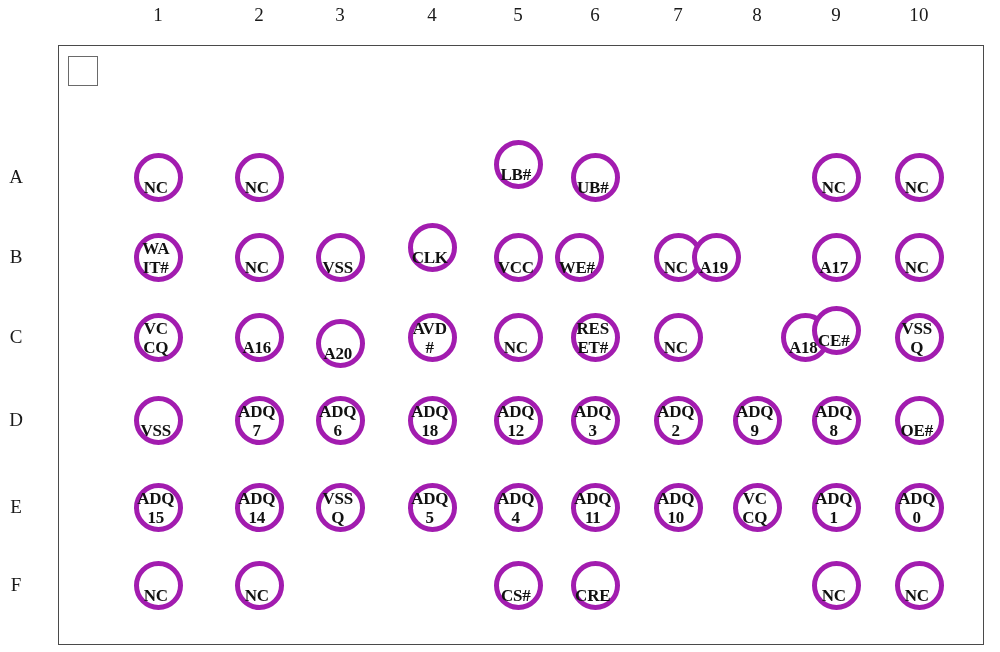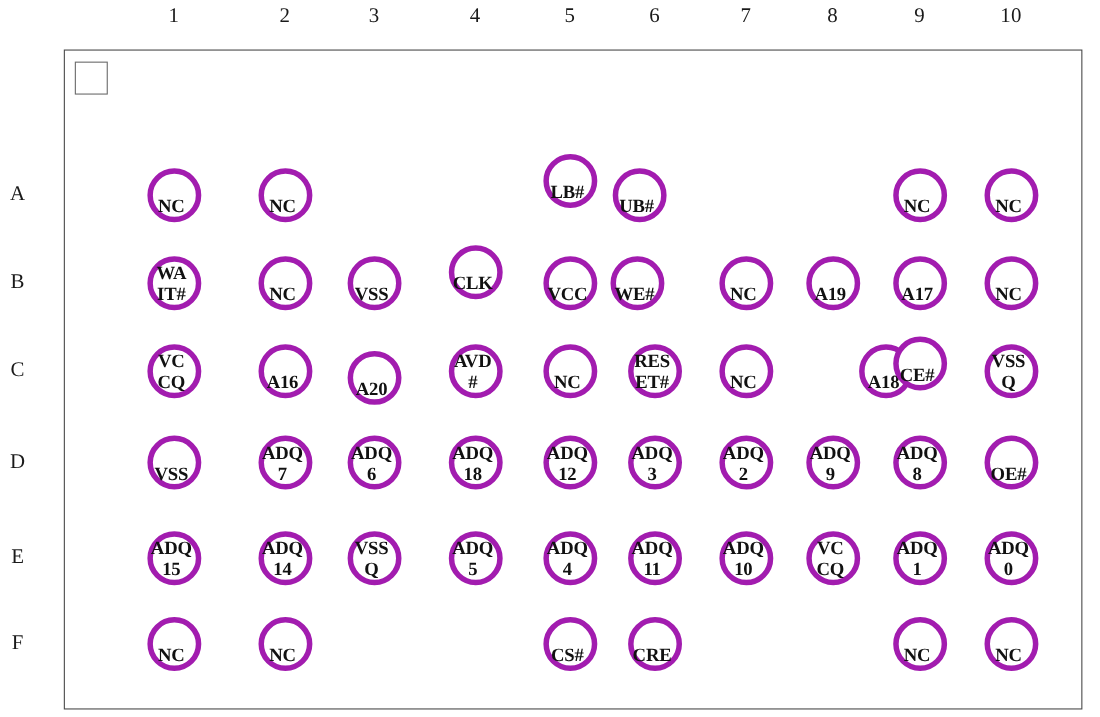--- a/index.html
+++ b/index.html
@@ -134,21 +134,21 @@
   <div id="ball-layer">
       <div class="ball" style="left: 158px; top: 177px;">
         <span class="ball-text">NC</span>
       </div>
       <div class="ball" style="left: 259px; top: 177px;">
         <span class="ball-text">NC</span>
       </div>
       <div class="ball" style="left: 518px; top: 164px;">
         <span class="ball-text">LB#</span>
       </div>
-      <div class="ball" style="left: 581px; top: 177px;">
+      <div class="ball" style="left: 595px; top: 177px;">
         <span class="ball-text">UB#</span>
       </div>
       <div class="ball" style="left: 836px; top: 177px;">
         <span class="ball-text">NC</span>
       </div>
       <div class="ball" style="left: 919px; top: 177px;">
         <span class="ball-text">NC</span>
       </div>
       <div class="ball two-line" style="left: 158px; top: 257px;">
         <span class="ball-text">WA
@@ -165,21 +165,21 @@
       </div>
       <div class="ball" style="left: 518px; top: 257px;">
         <span class="ball-text">VCC</span>
       </div>
       <div class="ball" style="left: 579px; top: 257px;">
         <span class="ball-text">WE#</span>
       </div>
       <div class="ball" style="left: 678px; top: 257px;">
         <span class="ball-text">NC</span>
       </div>
-      <div class="ball" style="left: 757px; top: 257px;">
+      <div class="ball" style="left: 716px; top: 257px;">
         <span class="ball-text">A19</span>
       </div>
       <div class="ball" style="left: 836px; top: 257px;">
         <span class="ball-text">A17</span>
       </div>
       <div class="ball" style="left: 919px; top: 257px;">
         <span class="ball-text">NC</span>
       </div>
       <div class="ball two-line" style="left: 158px; top: 337px;">
         <span class="ball-text">VC

